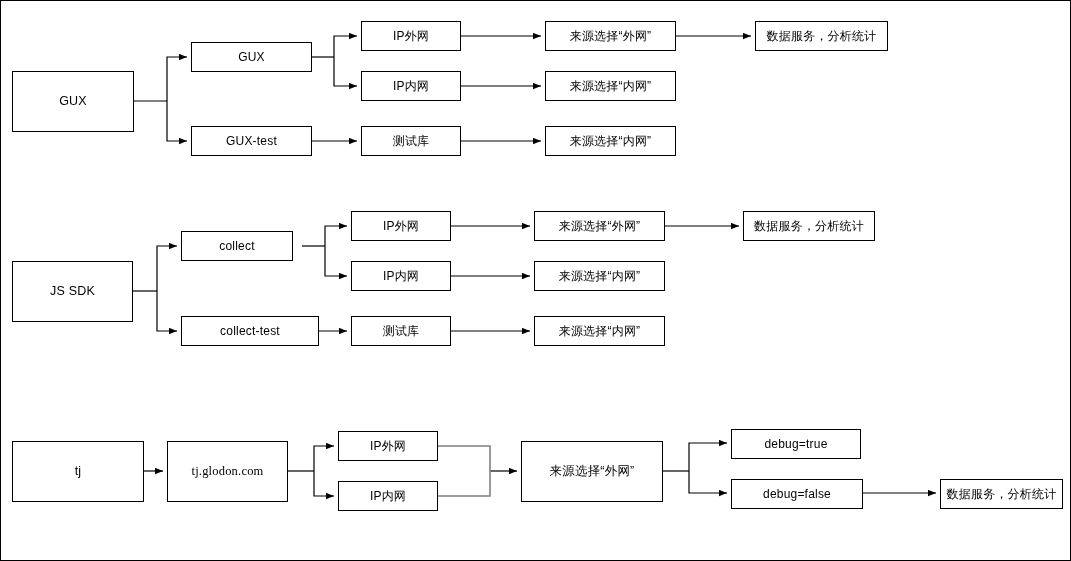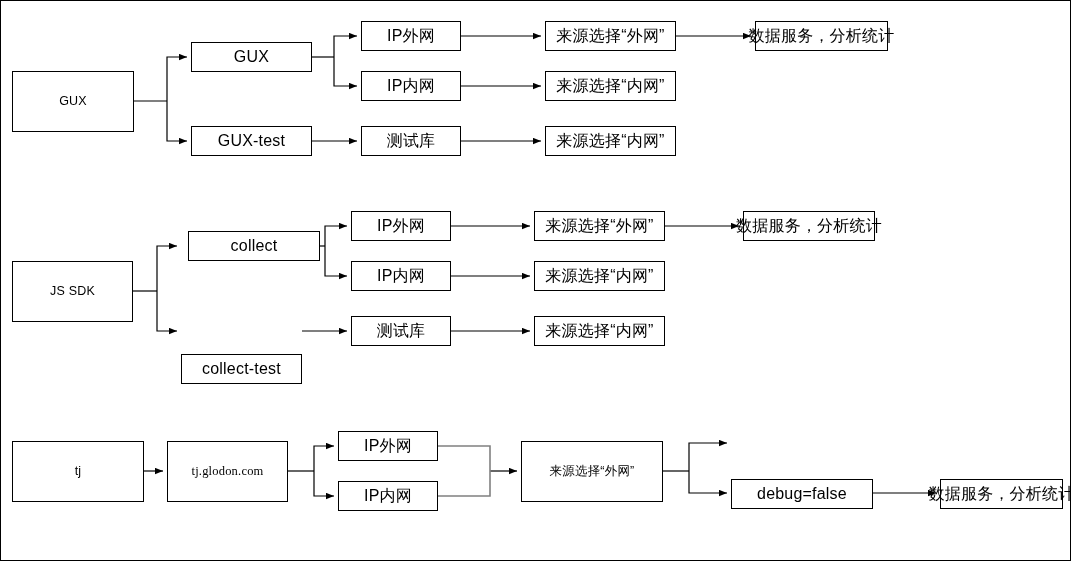--- a/index.html
+++ b/index.html
@@ -28,21 +28,21 @@
   .node {
     position: absolute;
     box-sizing: border-box;
     border: 1px solid #000000;
     background: #ffffff;
     display: flex;
     align-items: center;
     justify-content: center;
     text-align: center;
     color: #000000;
-    font-size: 16px;
+    font-size: 12px;
     line-height: 1.2;
     letter-spacing: 0.2px;
     white-space: nowrap;
   }
   .node span {
     display: block;
   }
   .node.big { font-size: 12.5px; }
 </style>
 </head>
@@ -130,24 +130,24 @@
   <div class="node" style="left:544px; top:125px; width:131px; height:30px;">
     <span>来源选择“内网”</span>
   </div>
   <div class="node" style="left:754px; top:20px;  width:133px; height:30px;">
     <span>数据服务，分析统计</span>
   </div>
 
   <div class="node big" style="left:11px;  top:260px; width:121px; height:61px;justify-content:center;">
     <span>JS SDK</span>
   </div>
-  <div class="node" style="left:180px; top:230px; width:132px; height:30px;margin-left:7px;">
+  <div class="node" style="left:180px; top:230px; width:112px; height:30px;">
     <span>collect</span>
   </div>
-  <div class="node" style="left:180px; top:315px; width:121px; height:30px;margin-top:38px;">
+  <div class="node" style="left:180px; top:315px; width:138px; height:30px;">
     <span>collect-test</span>
   </div>
   <div class="node" style="left:350px; top:210px; width:100px; height:30px;">
     <span>IP外网</span>
   </div>
   <div class="node" style="left:350px; top:260px; width:100px; height:30px;">
     <span>IP内网</span>
   </div>
   <div class="node" style="left:350px; top:315px; width:100px; height:30px;">
     <span>测试库</span>
@@ -173,20 +173,23 @@
   </div>
   <div class="node" style="left:337px; top:430px; width:100px; height:30px;">
     <span>IP外网</span>
   </div>
   <div class="node" style="left:337px; top:480px; width:100px; height:30px;">
     <span>IP内网</span>
   </div>
   <div class="node big" style="left:520px; top:440px; width:142px; height:61px;">
     <span>来源选择“外网”</span>
   </div>
-  <div class="node" style="left:730px; top:478px; width:142px; height:30px;">
+  <div class="node" style="left:730px; top:428px; width:130px; height:30px;">
+    <span>debug=true</span>
+  </div>
+  <div class="node" style="left:730px; top:478px; width:132px; height:30px;">
     <span>debug=false</span>
   </div>
   <div class="node" style="left:939px; top:478px; width:123px; height:30px;">
     <span>数据服务，分析统计</span>
   </div>
 
 </div>
 
 </body></html>

